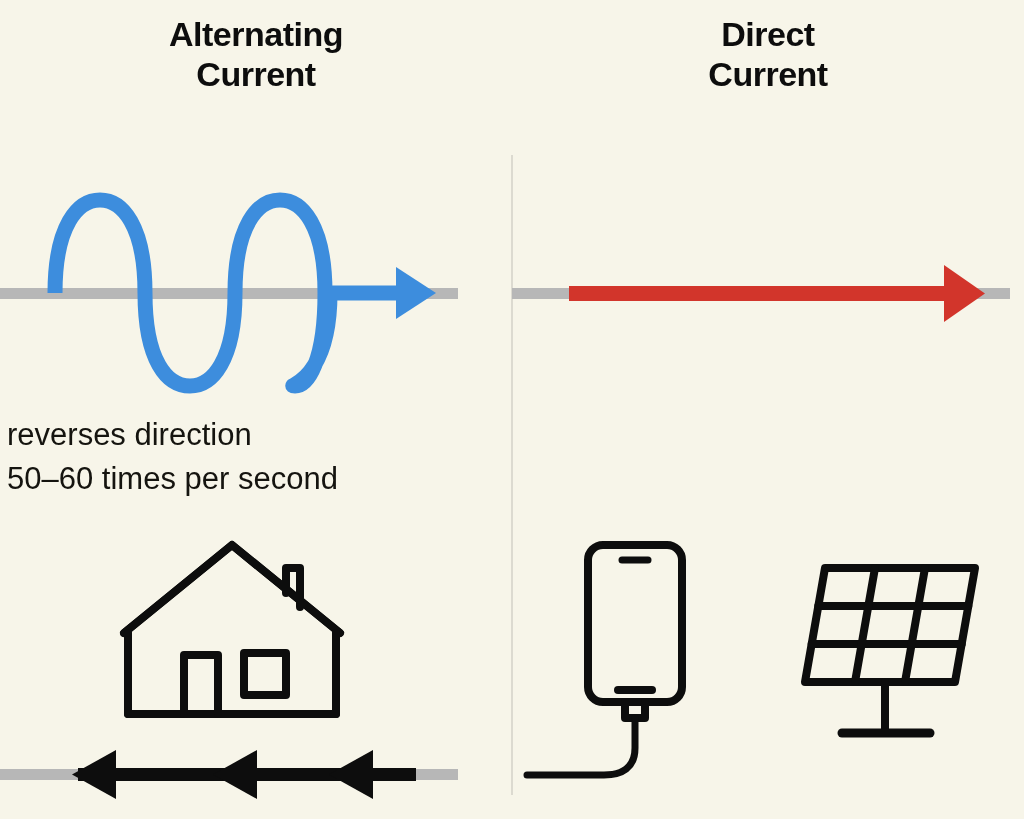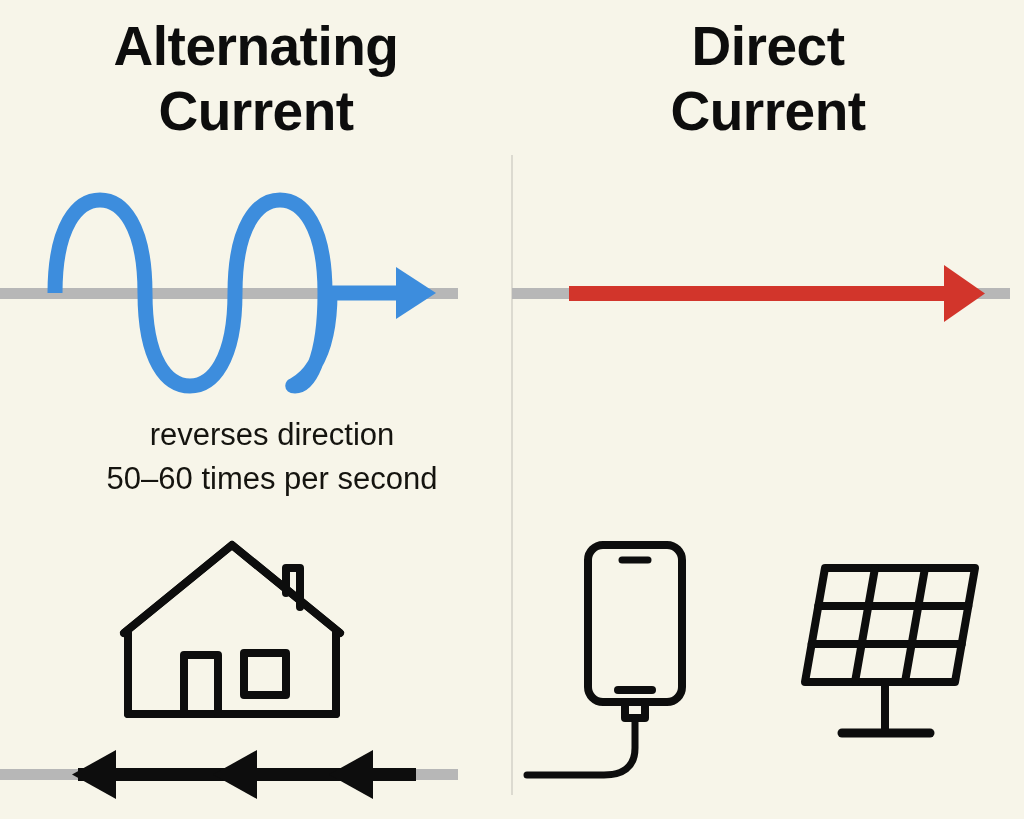--- a/index.html
+++ b/index.html
@@ -36,33 +36,33 @@
     height: 640px;
     background: #dcdad0;
   }
 
   .title {
     position: absolute;
     left: 0;
     width: 512px;
     top: 14px;
     text-align: center;
-    font-size: 55px;
+    font-size: 34px;
     font-weight: bold;
     line-height: 1.18;
     letter-spacing: -0.5px;
     color: #0d0d0d;
     white-space: pre-line;
   }
 
   .caption {
     position: absolute;
-    left: 16px;
+    left: 7px;
     width: 512px;
-    text-align: center;
+    text-align: left;
     font-size: 31px;
     line-height: 1.42;
     color: #15140f;
     white-space: pre-line;
   }
   .caption.left-cap  { top: 413px; }
   .caption.right-cap { top: 413px; }
 
   .art {
     position: absolute;

